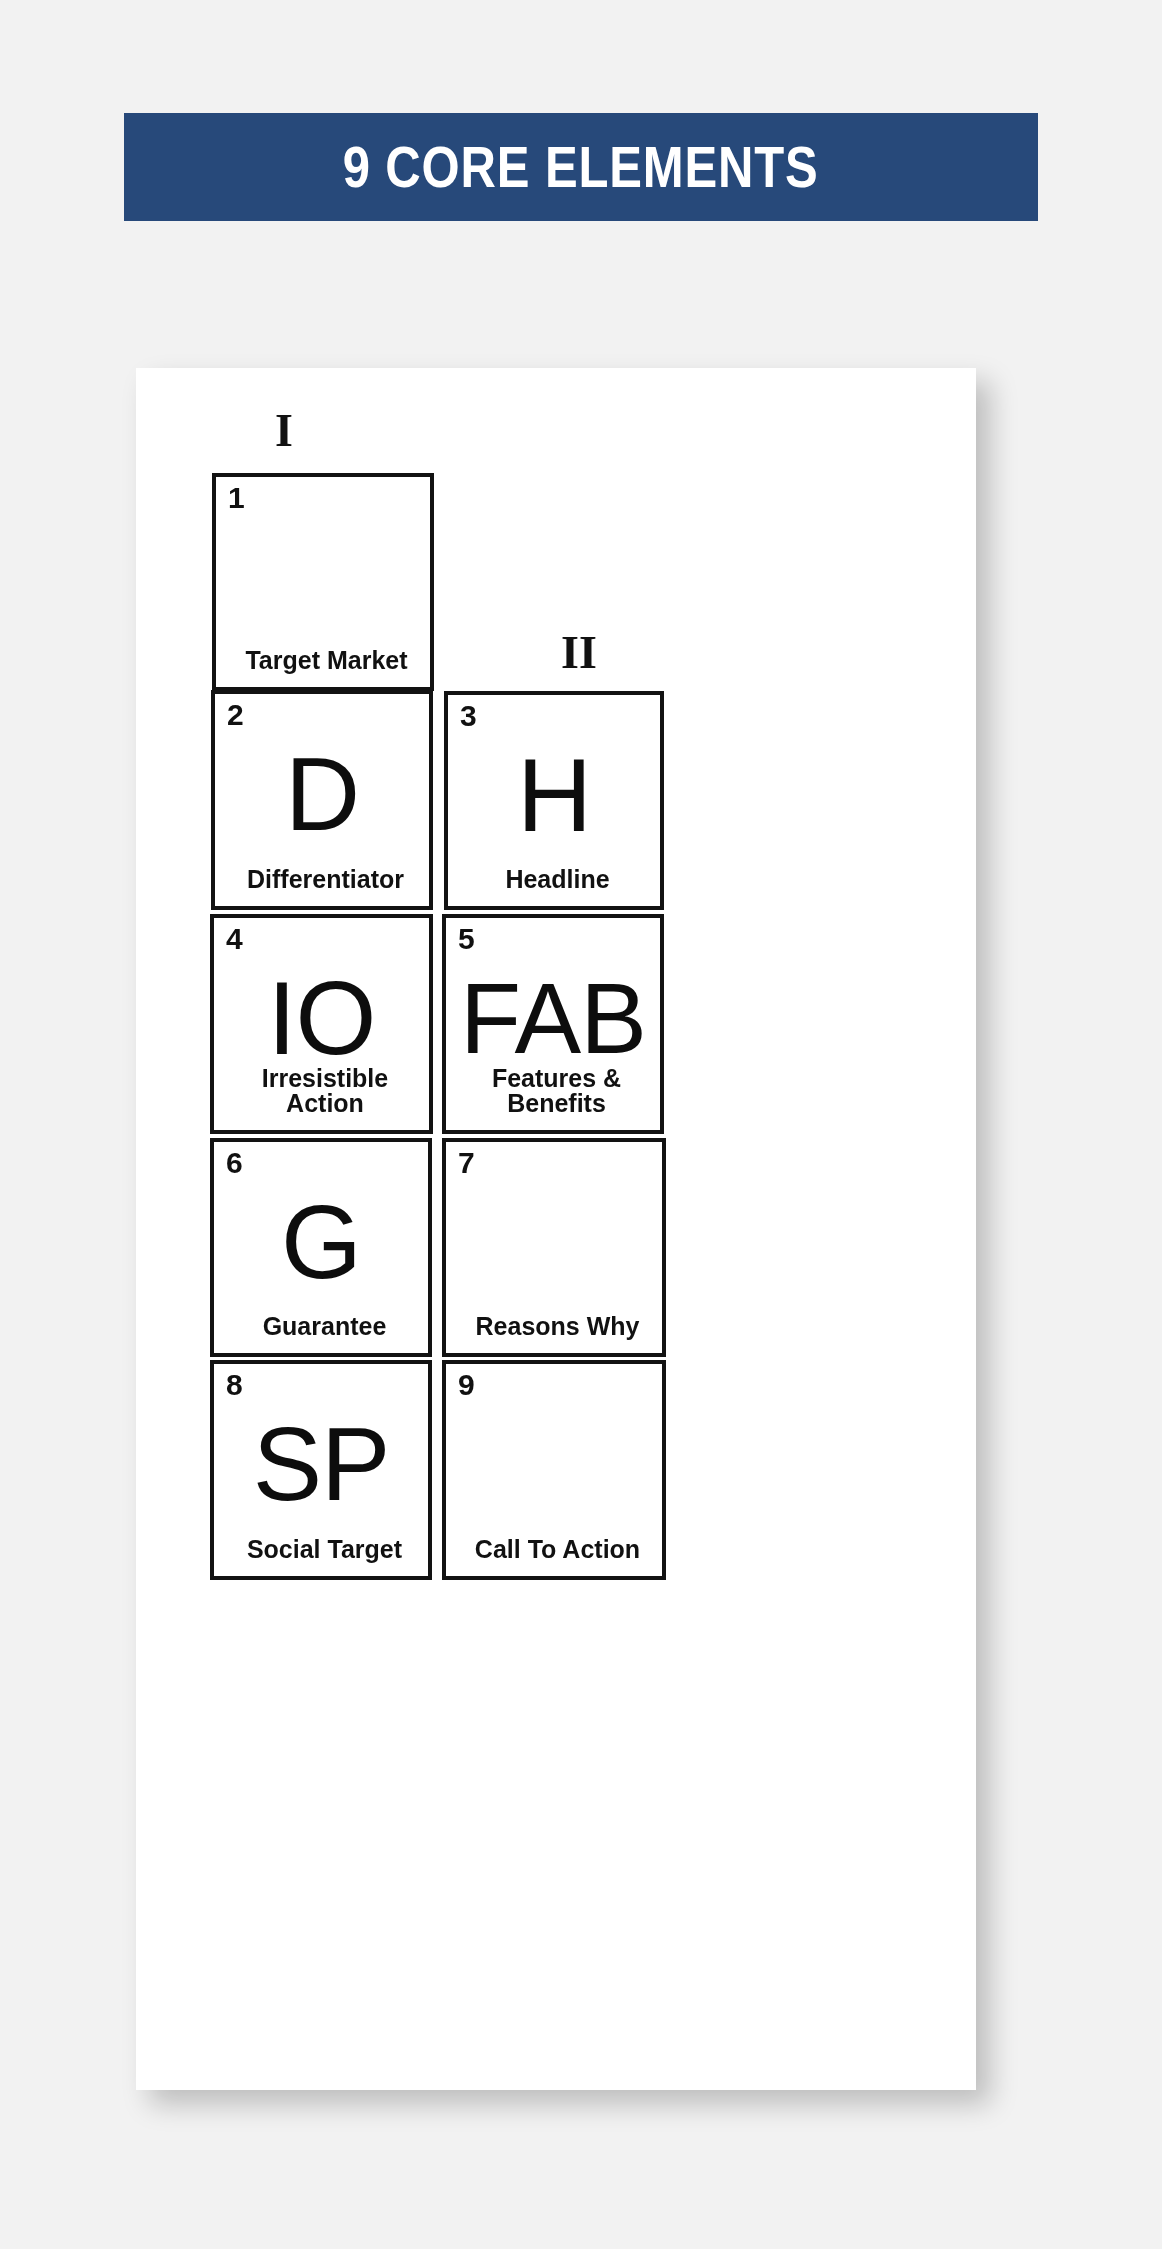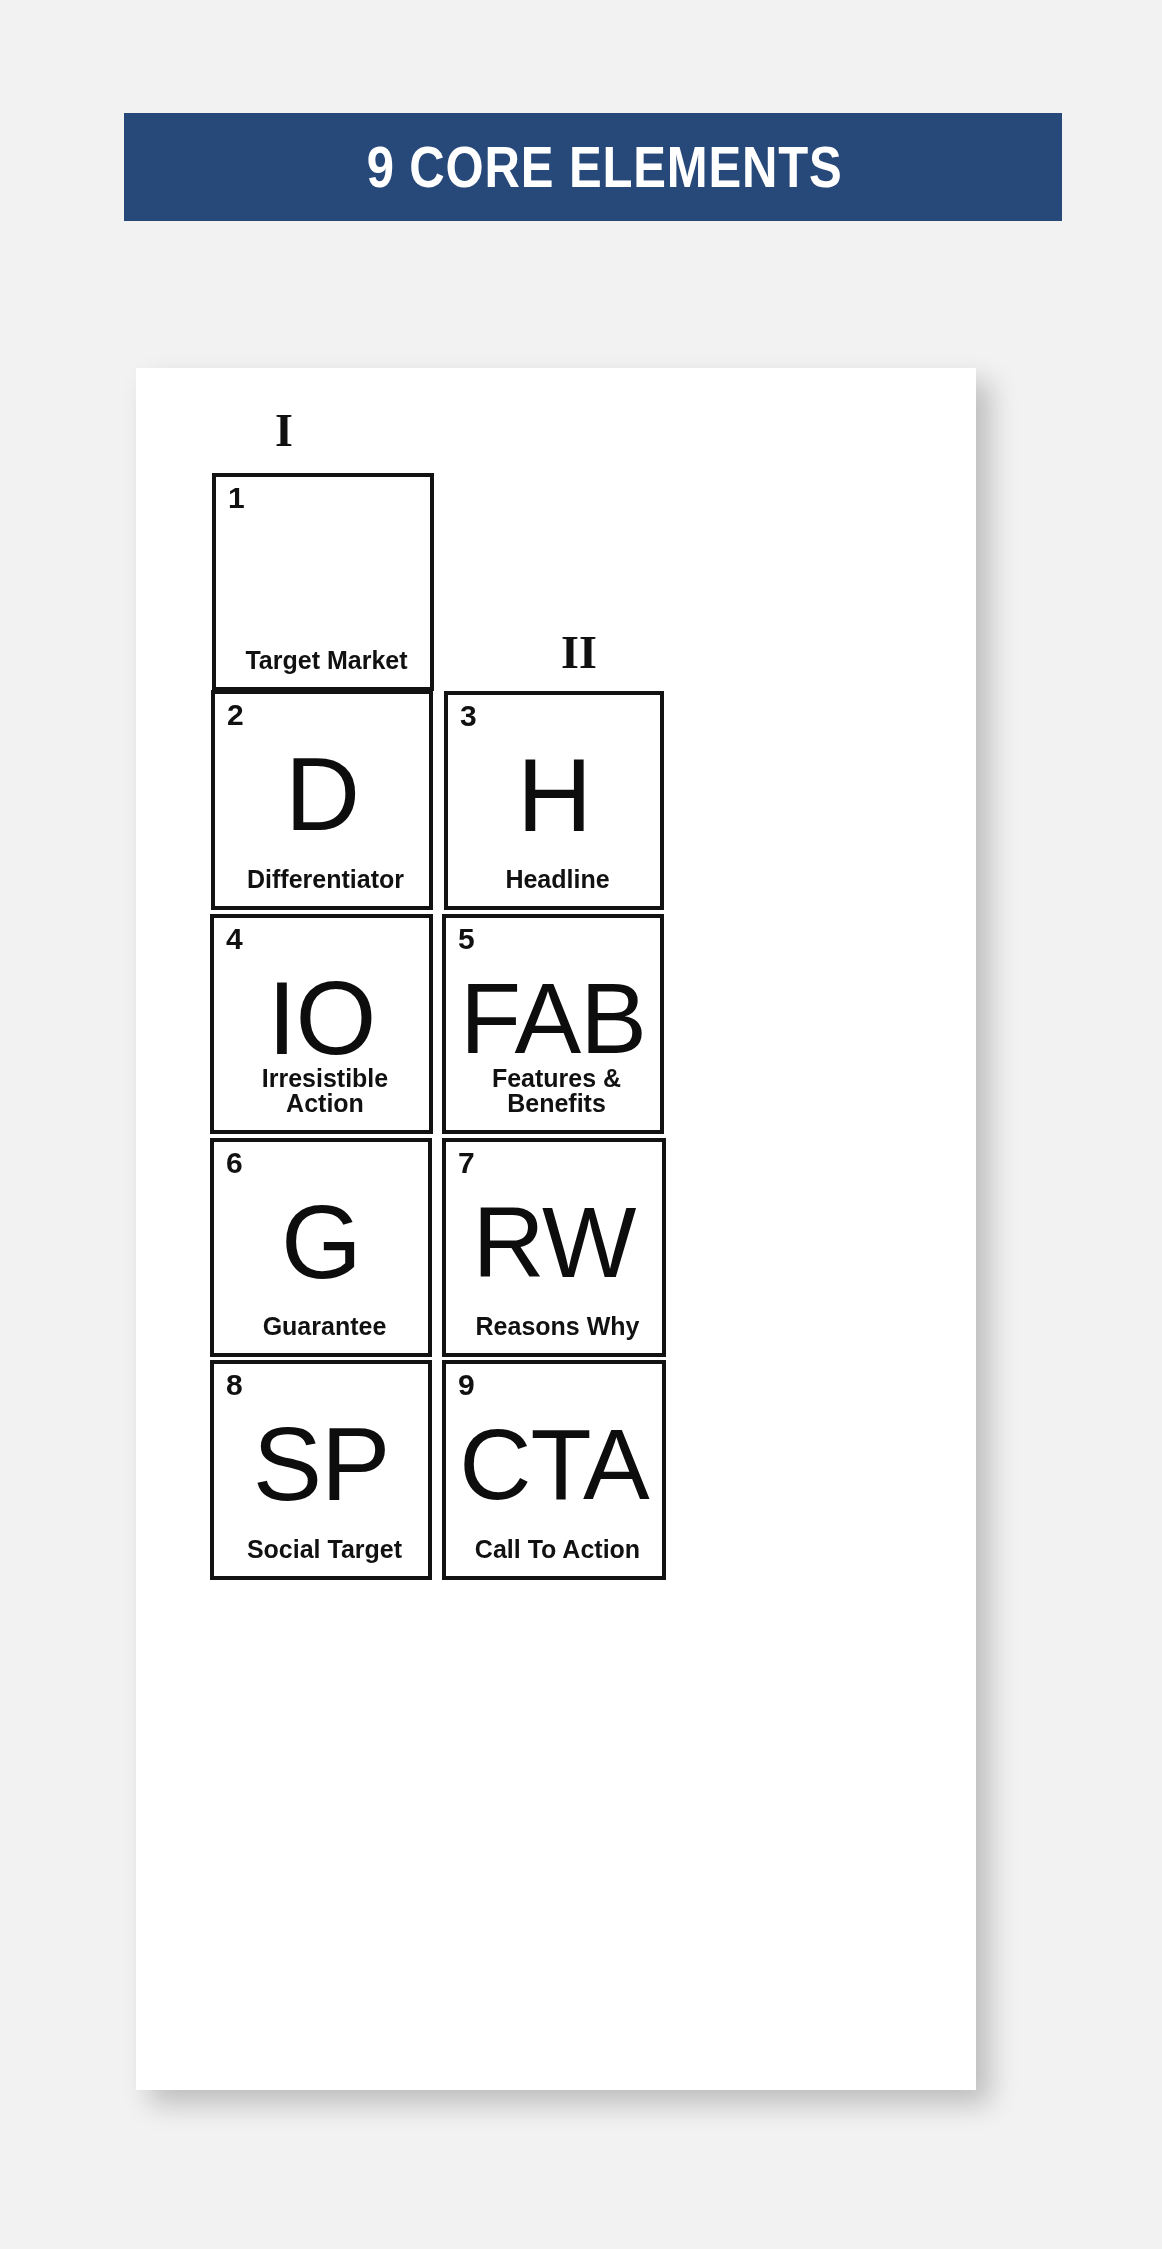--- a/index.html
+++ b/index.html
@@ -19,21 +19,20 @@
   #title-banner {
     position: absolute;
     left: 124px;
     top: 113px;
     width: 914px;
     height: 108px;
     background: #27497a;
     display: flex;
     align-items: center;
     justify-content: center;
-    padding-left: 24px;
   }
   #title-banner .title-text {
     color: #ffffff;
     font-family: "Liberation Sans", sans-serif;
     font-weight: bold;
     font-size: 57px;
     letter-spacing: 1px;
     line-height: 1;
     transform: scaleX(0.86);
     white-space: nowrap;
@@ -145,28 +144,26 @@
     <span class="tile-name">Features &amp; Benefits</span>
   </div>
 
   <div class="tile" style="left:74px; top:770px; width:222px; height:219px;">
     <span class="tile-number">6</span>
     <span class="tile-symbol">G</span>
     <span class="tile-name">Guarantee</span>
   </div>
   <div class="tile wide" style="left:306px; top:770px; width:224px; height:219px;">
     <span class="tile-number">7</span>
-    <span class="tile-symbol">RW</span>
     <span class="tile-name">Reasons Why</span>
   </div>
 
   <div class="tile" style="left:74px; top:992px; width:222px; height:220px;">
     <span class="tile-number">8</span>
     <span class="tile-symbol">SP</span>
     <span class="tile-name">Social Target</span>
   </div>
   <div class="tile wide" style="left:306px; top:992px; width:224px; height:220px;">
     <span class="tile-number">9</span>
-    <span class="tile-symbol">CTA</span>
     <span class="tile-name">Call To Action</span>
   </div>
 
 </div>
 
 </body></html>

